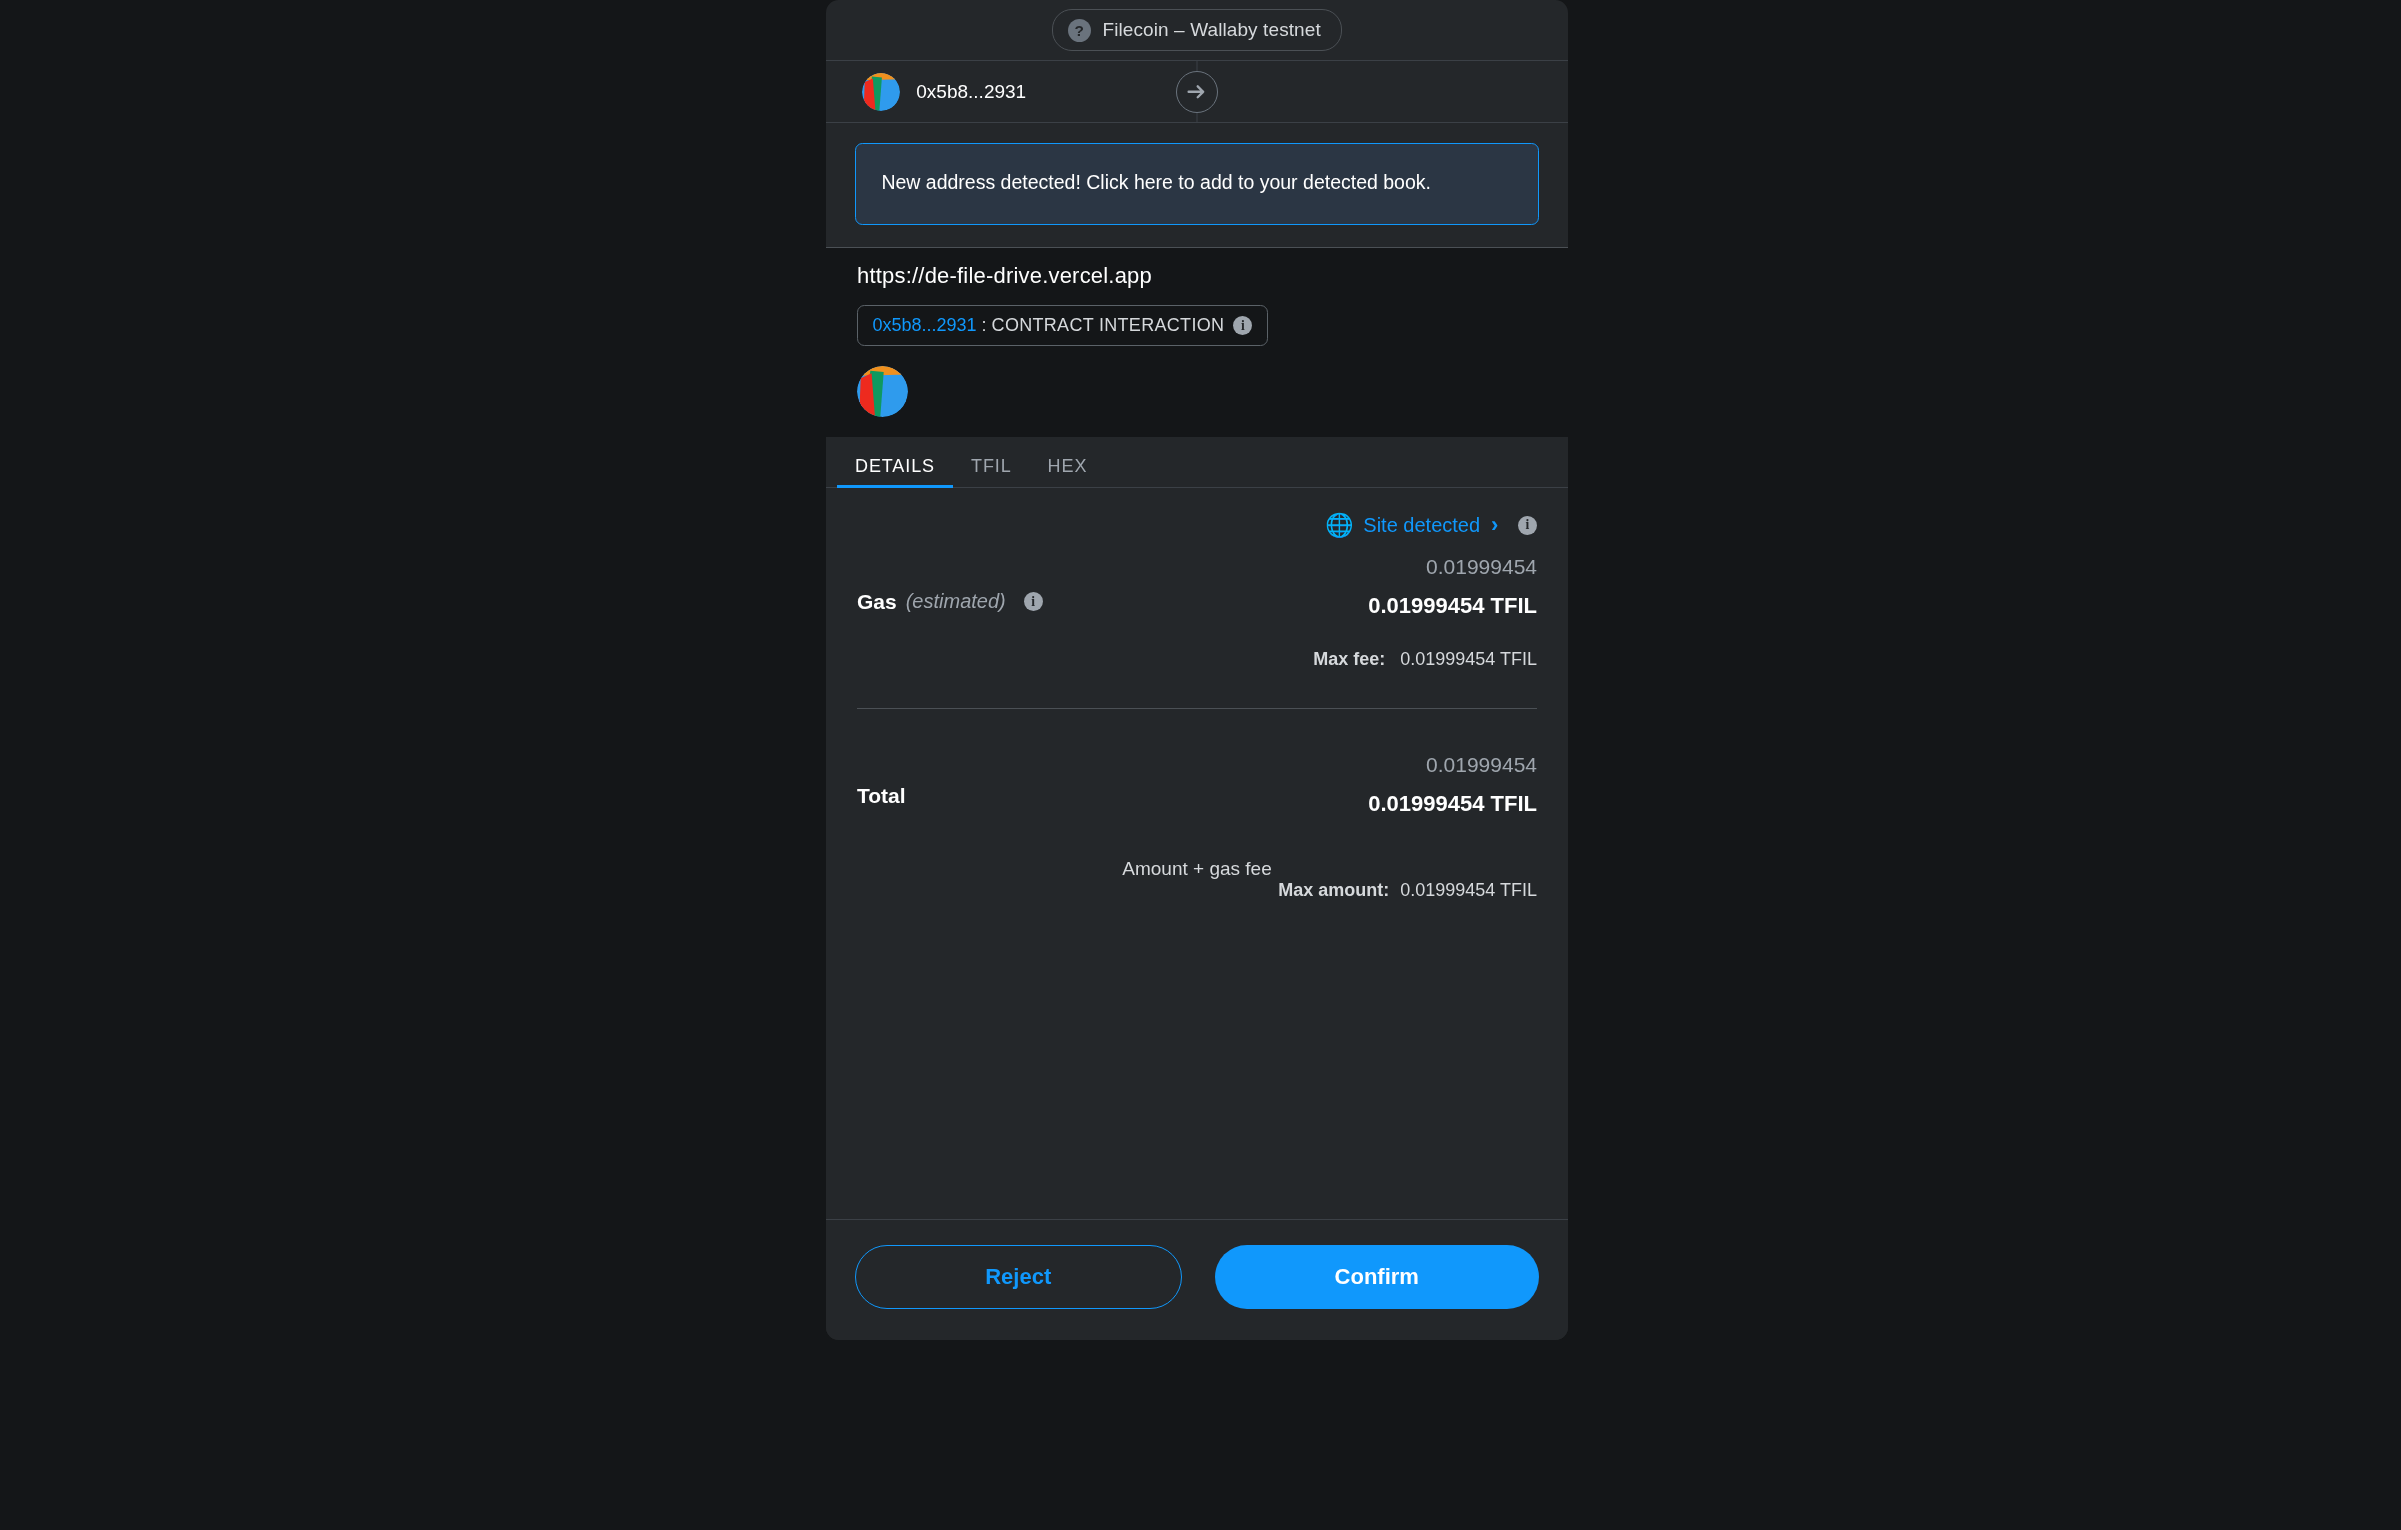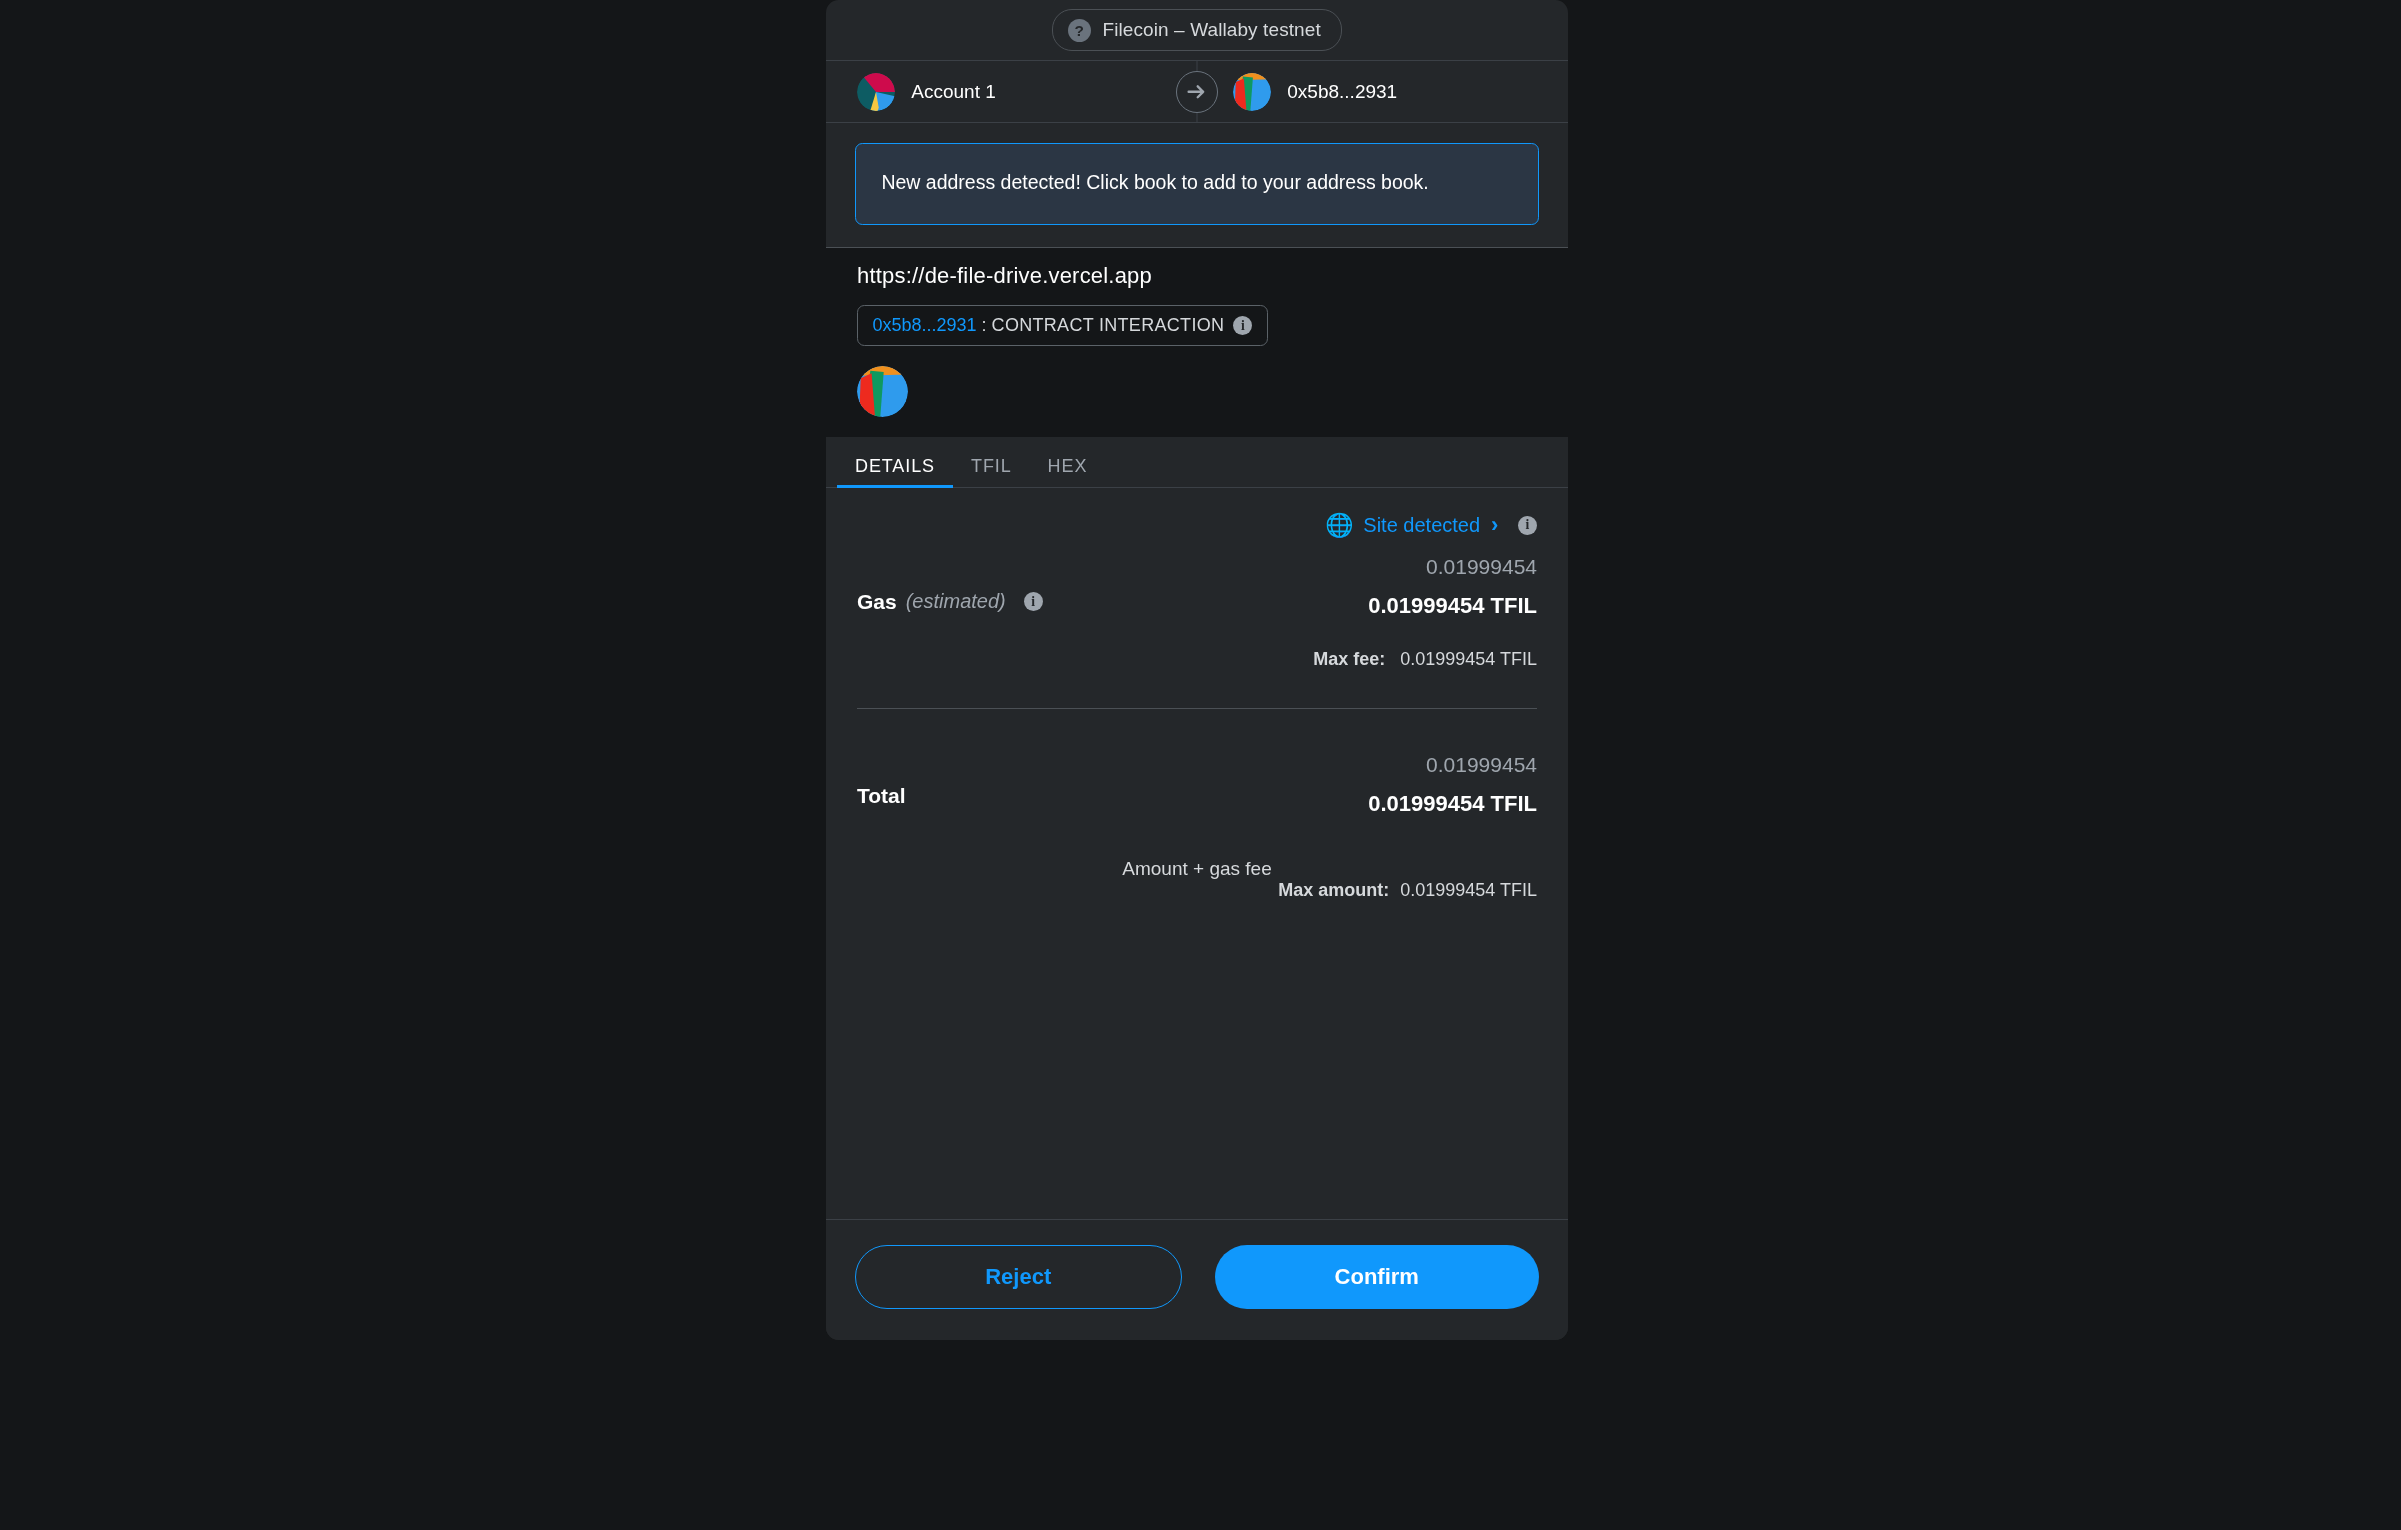--- a/index.html
+++ b/index.html
@@ -206,36 +206,20 @@
   <div class="popup">
 
     <div class="network-row">
       <div class="network-pill">
         <span class="qmark">?</span>
         <span class="network-name">Filecoin – Wallaby testnet</span>
       </div>
     </div>
 
     <div class="accounts-row">
-      <div class="acct-half">
-        <svg class="ident" width="38" height="38" viewBox="0 0 42 42">
-          <defs>
-              <clipPath id="cA">
-                <circle cx="21" cy="21" r="21"></circle>
-              </clipPath>
-            </defs>
-          <g clip-path="url(#cA)">
-            <rect width="42" height="42" fill="#0d5c63"></rect>
-            <path d="M21 21 L42 21 L42 -5 L2 -2 Z" fill="#ce0b4c"></path>
-            <path d="M21 21 L44 26 L40 46 L16 44 Z" fill="#2f9bed"></path>
-            <path d="M21 21 L14 44 L22 46 L24 38 Z" fill="#f5c842"></path>
-          </g>
-        </svg>
-        <span class="acct-label">Account 1</span>
-      </div>
 
       <div class="acct-half right">
         <svg class="ident" width="38" height="38" viewBox="0 0 42 42">
           <defs>
               <clipPath id="cB">
                 <circle cx="21" cy="21" r="21"></circle>
               </clipPath>
             </defs>
           <g clip-path="url(#cB)">
             <rect width="42" height="42" fill="#2f9bed"></rect>
@@ -250,21 +234,21 @@
       <div class="vdivider"></div>
 
       <div class="arrow-circle">
         <svg width="23.6" height="23.6" viewBox="0 0 26 26">
           <path d="M4 13 H20 M14 7 L20 13 L14 19" fill="none" stroke="#9fa6ae" stroke-width="2.6" stroke-linecap="round" stroke-linejoin="round"></path>
         </svg>
       </div>
     </div>
 
     <div class="banner-wrap">
-      <div class="banner">New address detected! Click book to add to your address book.</div>
+      <div class="banner">New address detected! Click here to add to your detected book.</div>
     </div>
 
     <div class="urlsec">
       <div class="site-url">https://de-file-drive.vercel.app</div>
       <div class="contract-pill">
         <span class="contract-addr">0x5b8...2931</span>
         <span class="contract-sep">&nbsp;:&nbsp;</span>
         <span class="contract-type">CONTRACT INTERACTION</span>
         <span class="info-dot">i</span>
       </div>

